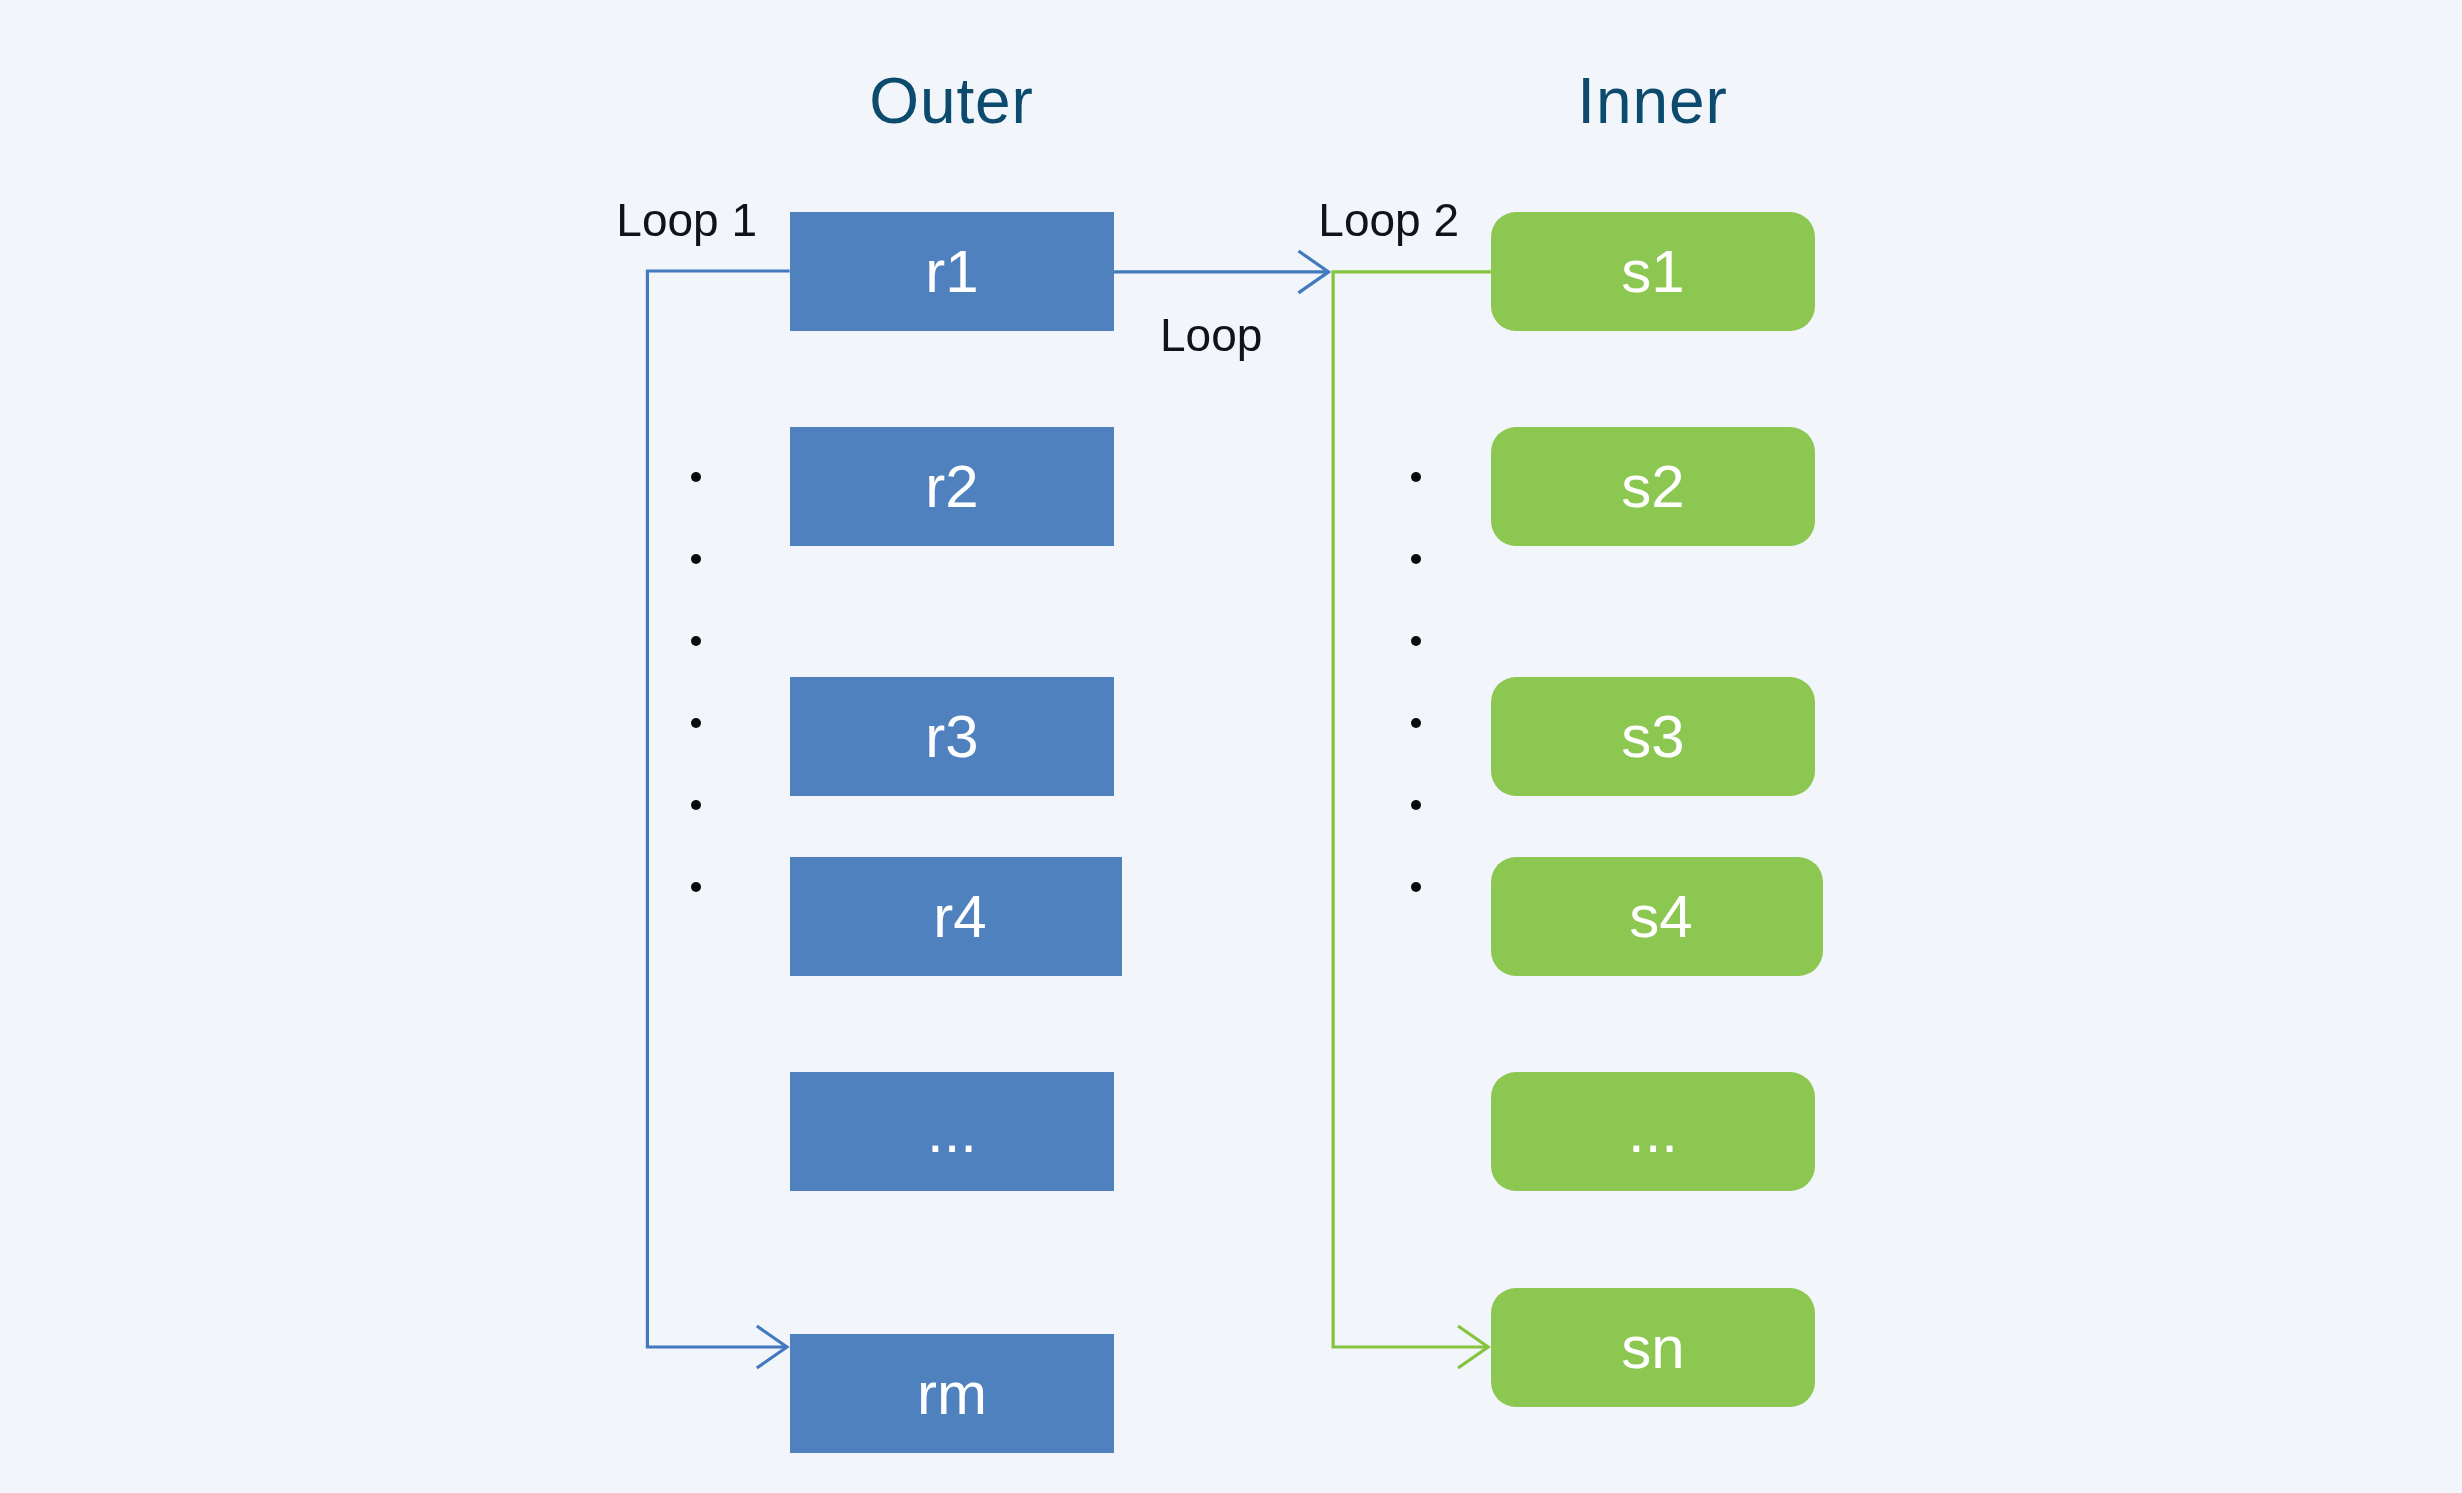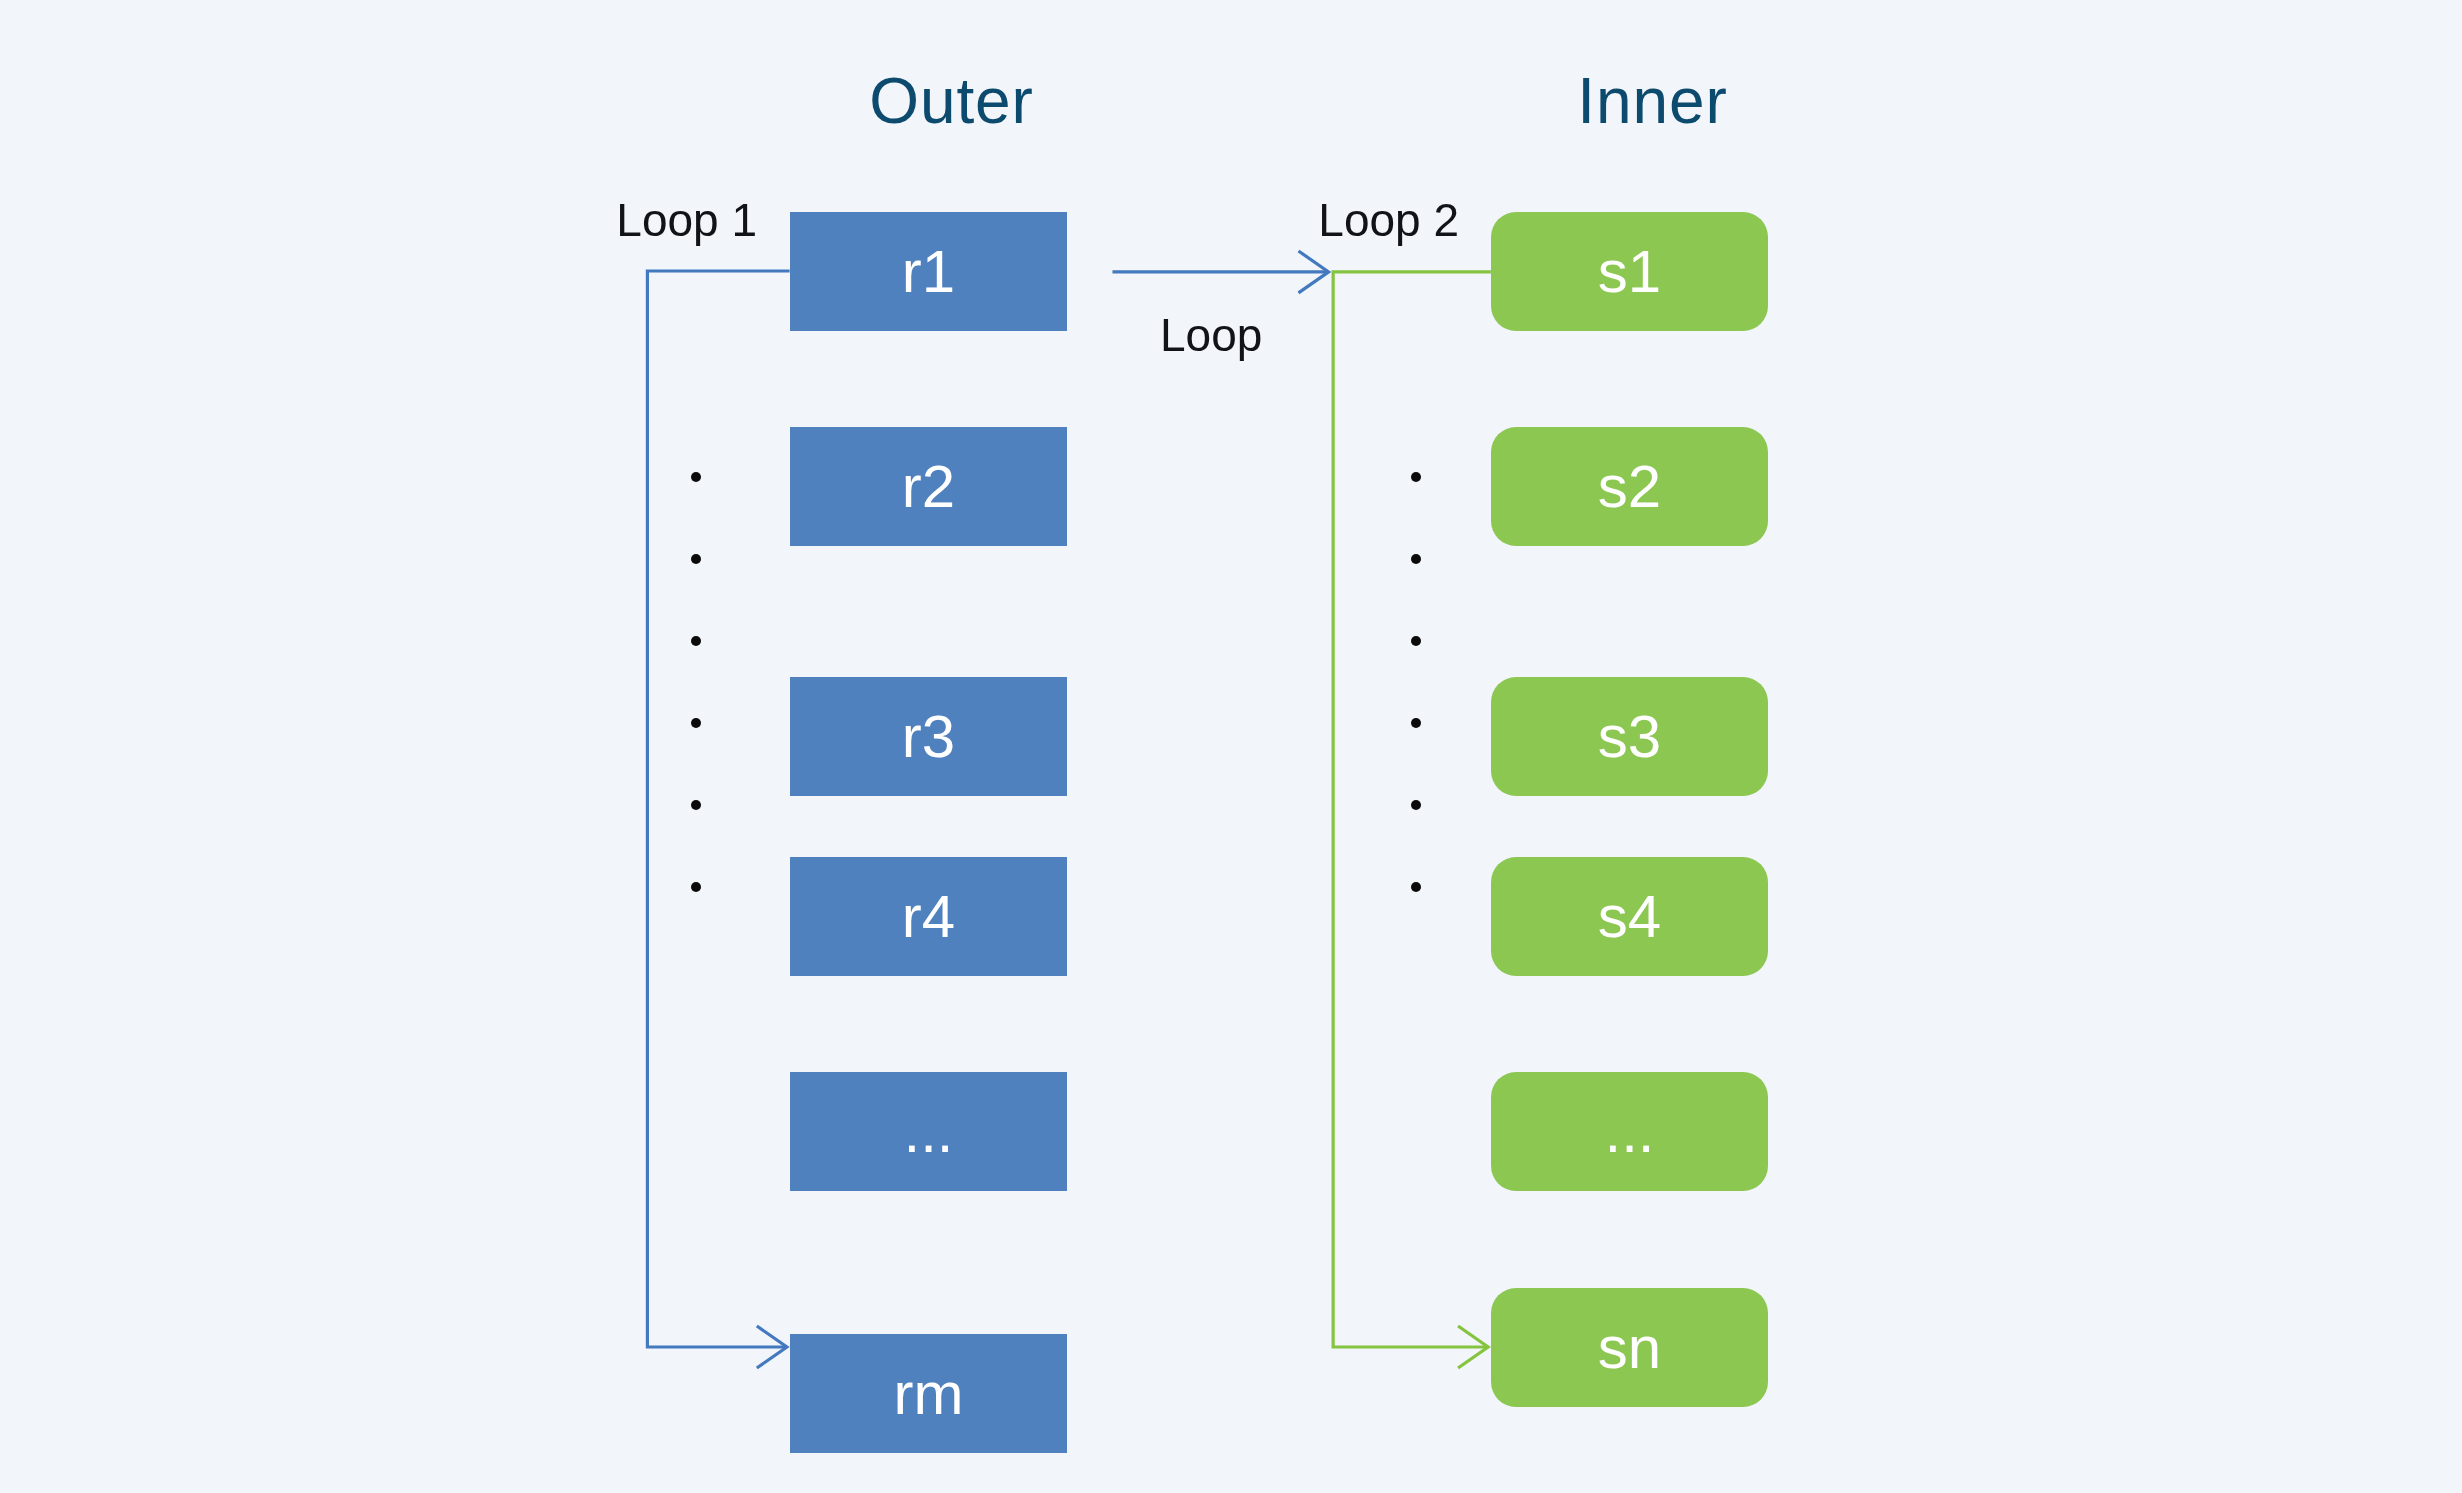--- a/index.html
+++ b/index.html
@@ -22,35 +22,35 @@
     font-size: 64px;
     line-height: 1.0;
     color: #0c4a6e;
     letter-spacing: 0.9px;
   }
   #outer-title { left: 790px; }
   #inner-title { left: 1491px; }
 
   .node {
     position: absolute;
-    width: 277px;
+    width: 324px;
     height: 119px;
     display: flex;
     align-items: center;
     justify-content: center;
     color: #ffffff;
     font-size: 60px;
     line-height: 1;
   }
   .outer-node { left: 790px; background: #4E81BD; }
   .inner-node { left: 1491px; background: #8CC752; border-radius: 25px; }
   .row-0 { top: 212px; }
   .row-1 { top: 427px; }
   .row-2 { top: 642px; margin-top: 35px; }
-  .row-3 { top: 857px; }
+  .row-3 { top: 857px; padding-left: 8px; }
   .row-4 { top: 1072px; }
   .row-5 { top: 1288px; }
 
   .small-label {
     position: absolute;
     font-size: 46px;
     line-height: 1.15;
     color: #111318;
     white-space: nowrap;
   }

